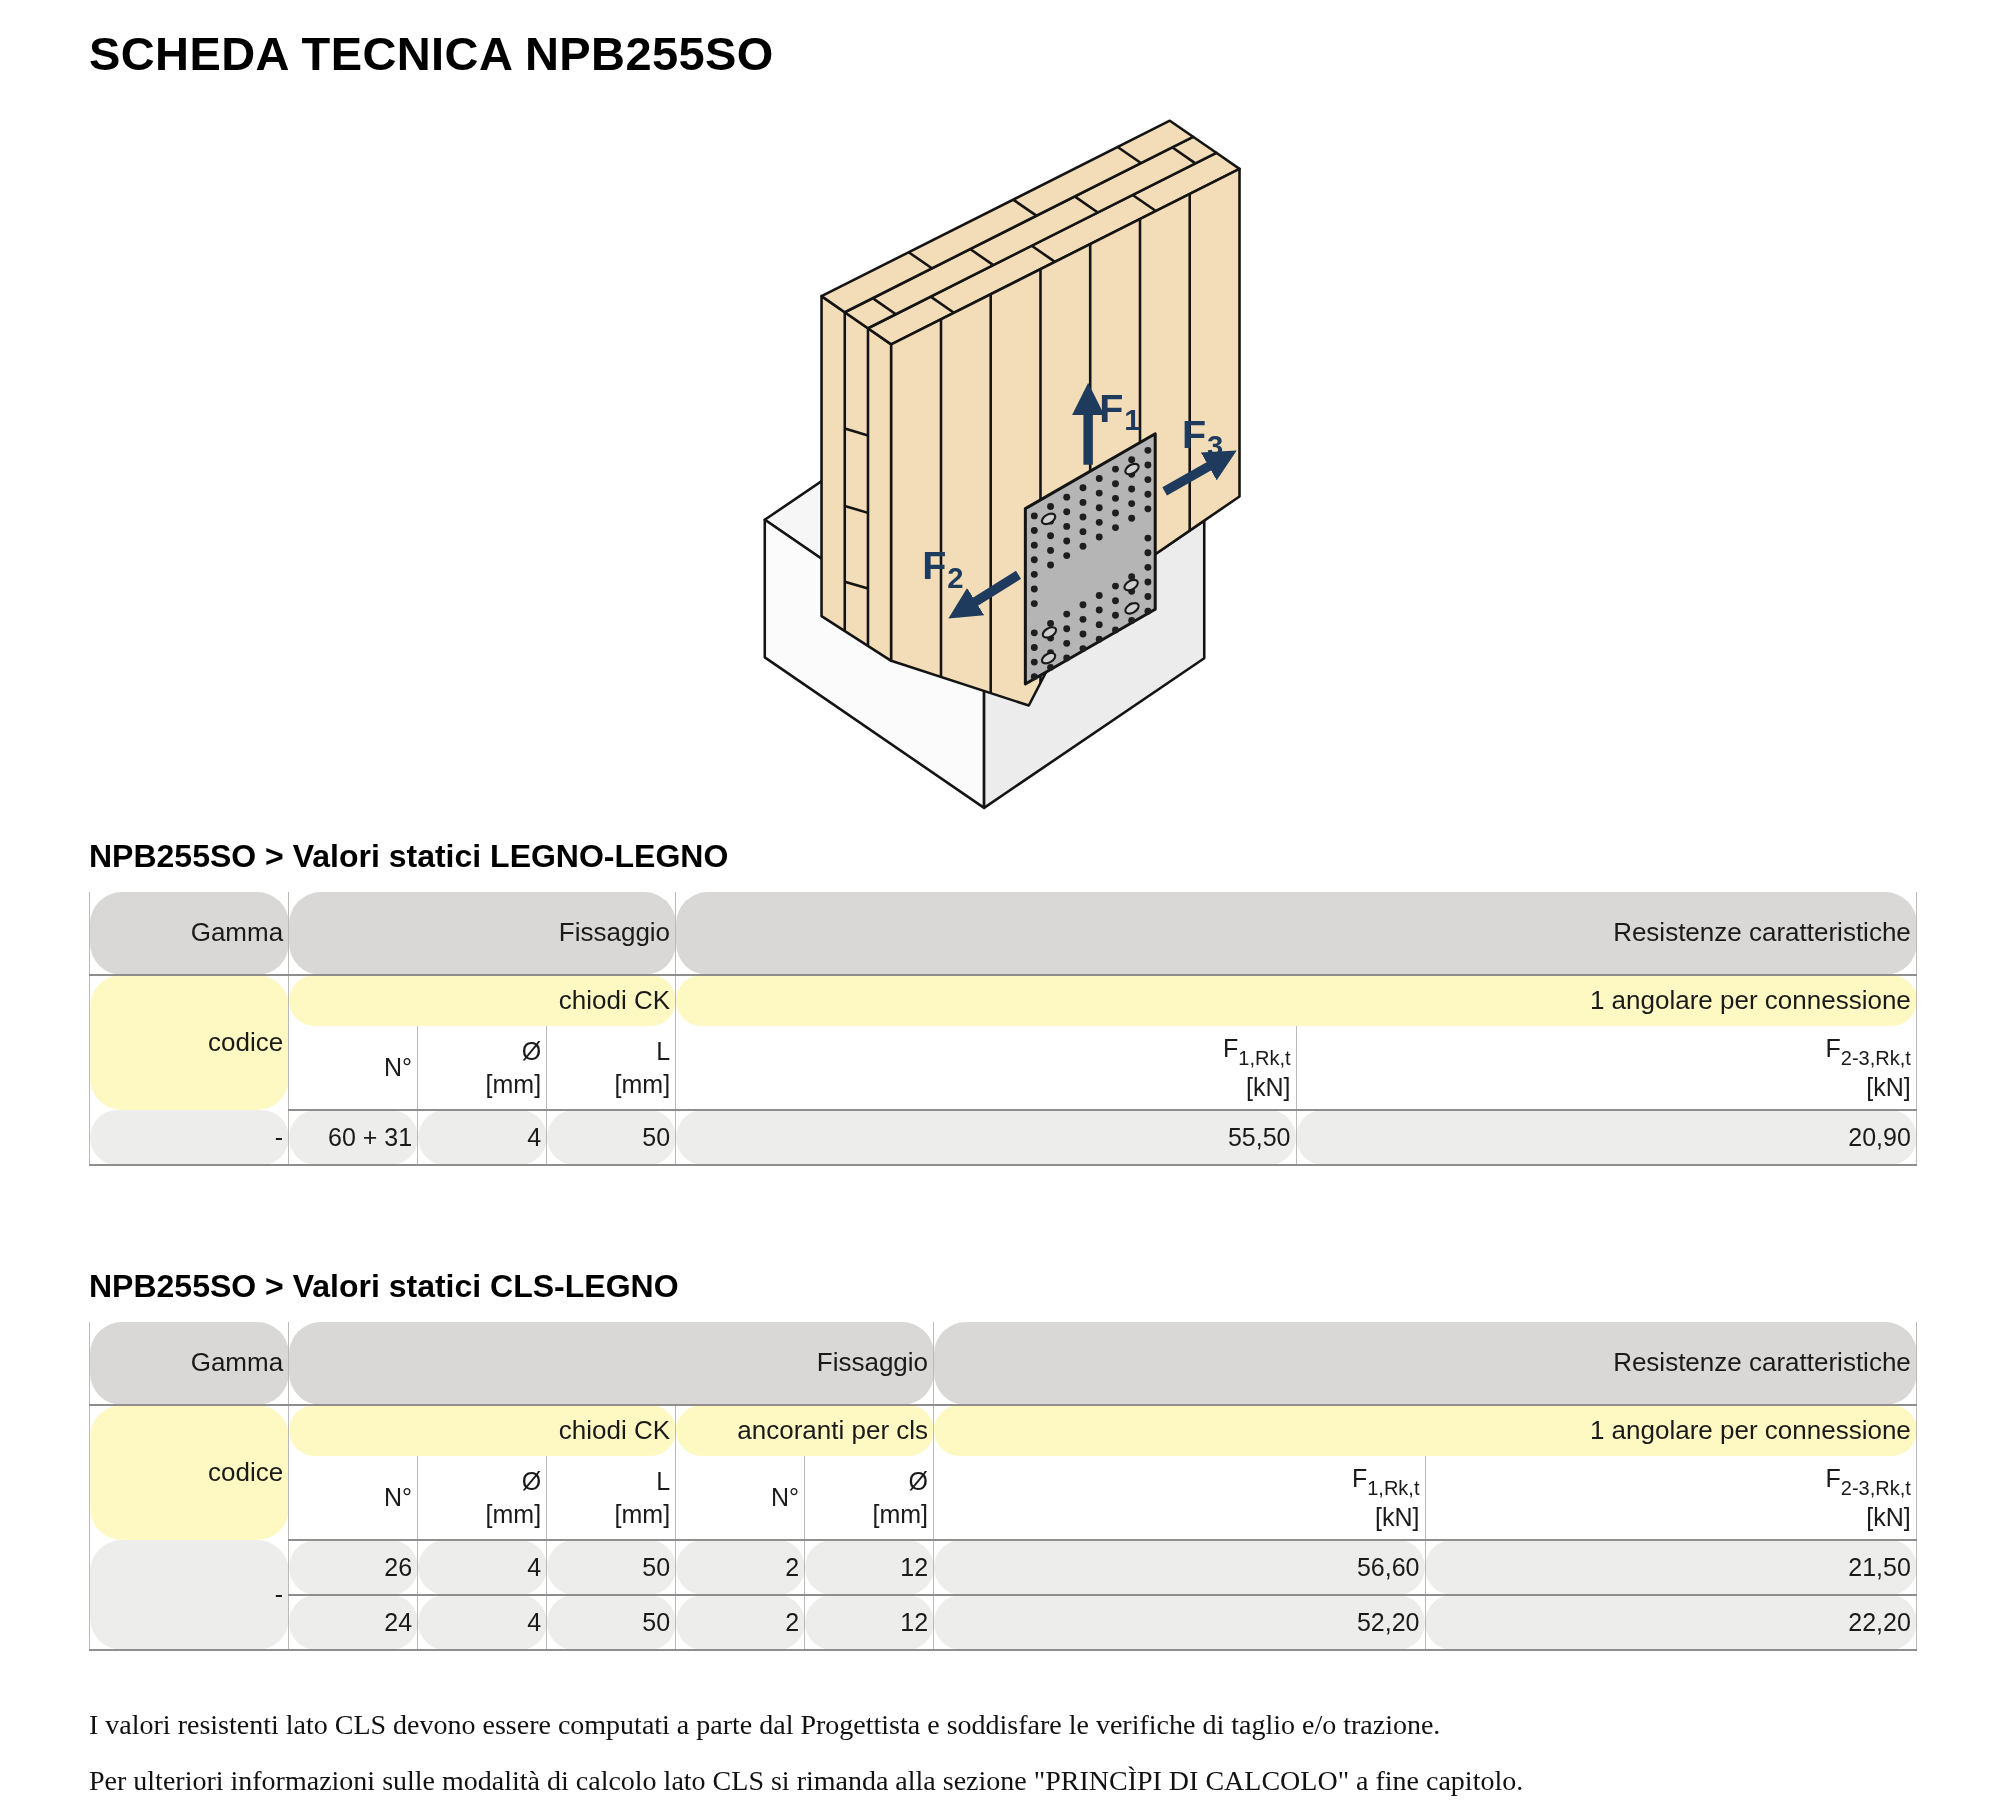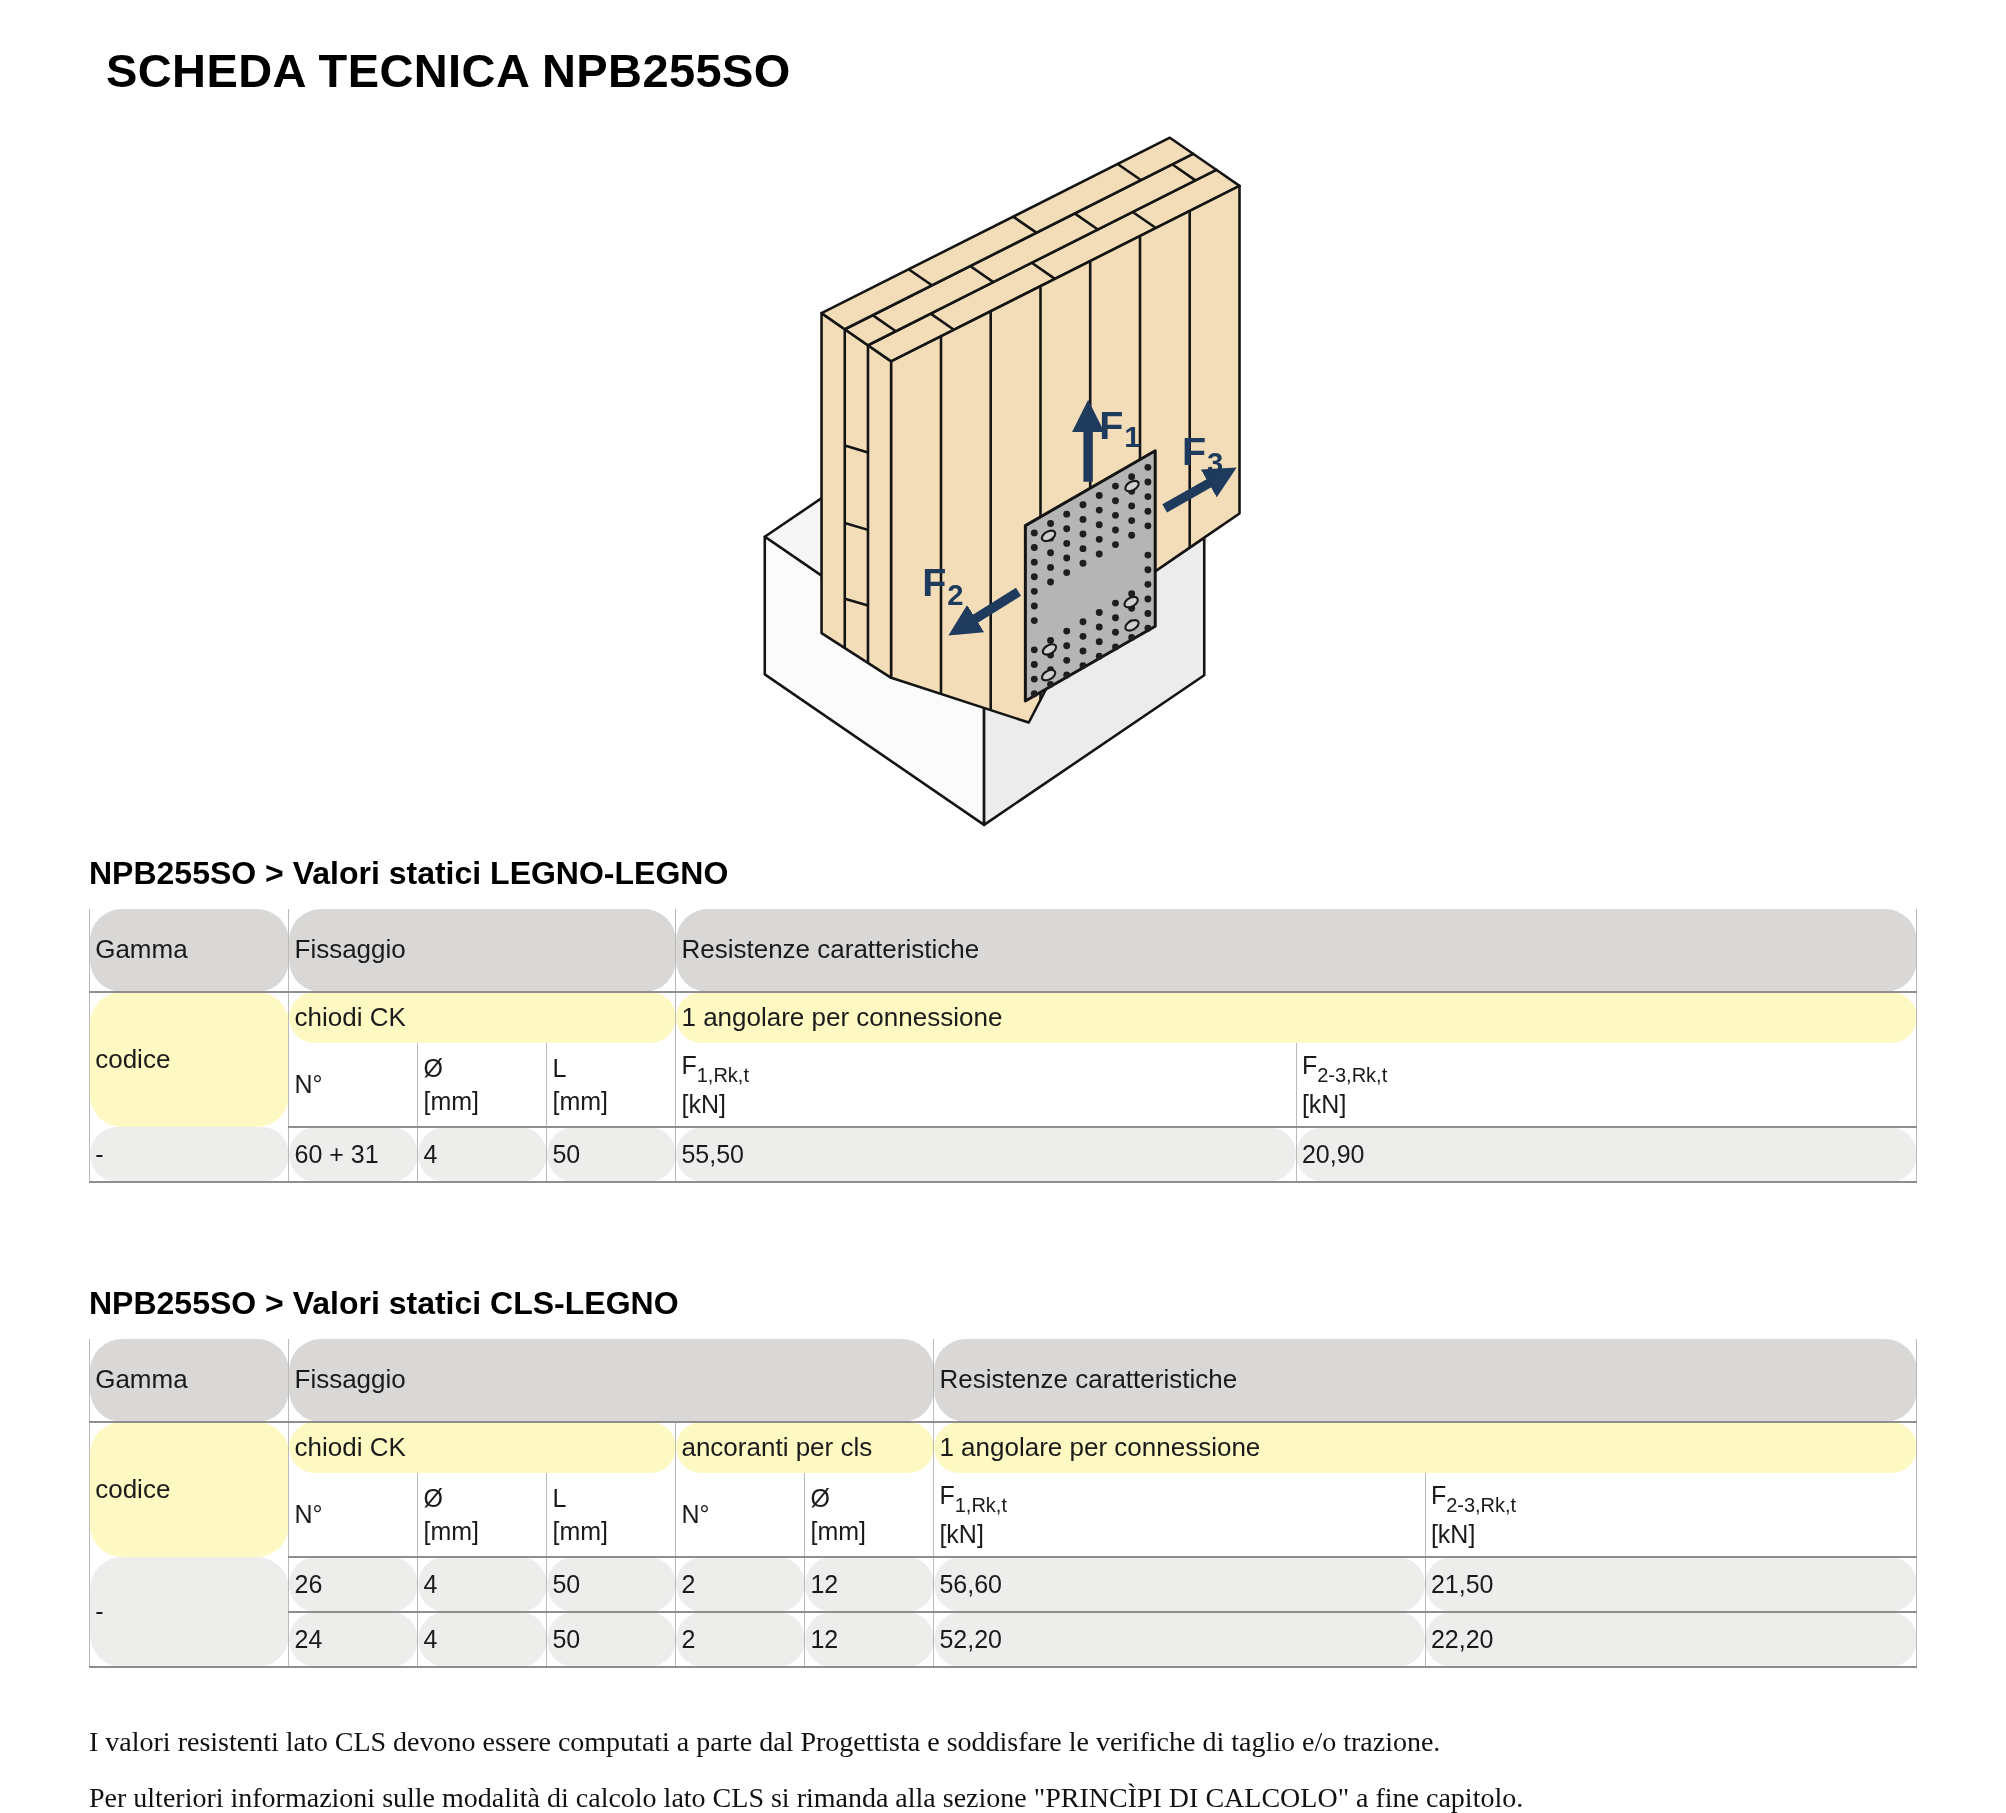--- a/index.html
+++ b/index.html
@@ -12,21 +12,21 @@
     color:#1a1a1a;
     box-sizing:border-box;
     padding:26px 89px 0 89px;
     overflow:hidden;
   }
   .main-title{
     font-size:47px;
     font-weight:700;
     letter-spacing:0.4px;
     color:#000;
-    margin:17px;
+    margin:0;
   }
   .diagram-wrap{
     width:516px;
     margin:29px auto 0 auto;
   }
   .section-title{
     font-size:32px;
     font-weight:700;
     color:#000;
     margin:19px 0 17px 0;
@@ -35,21 +35,21 @@
 
   table.t{
     width:100%;
     border-collapse:collapse;
     table-layout:fixed;
     font-size:25px;
     color:#1a1a1a;
   }
   table.t th, table.t td{
     font-weight:400;
-    text-align:left;
+    text-align:right;
     vertical-align:middle;
     border-left:1.7px solid #bbbab8;
     border-right:1.7px solid #bbbab8;
     padding:0 5.2px;
     line-height:1.3;
     border-radius:32px;
   }
   tr.rowA th{
     background:#d9d8d6;
     height:82px;

